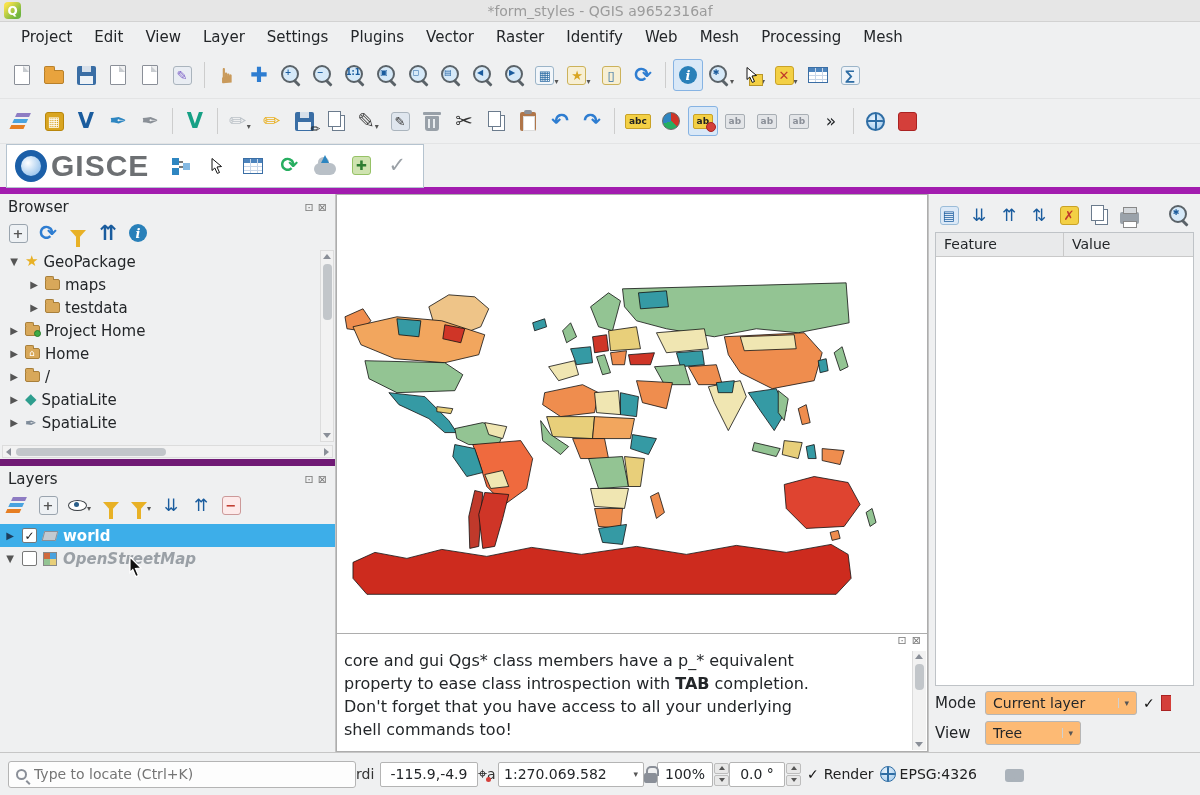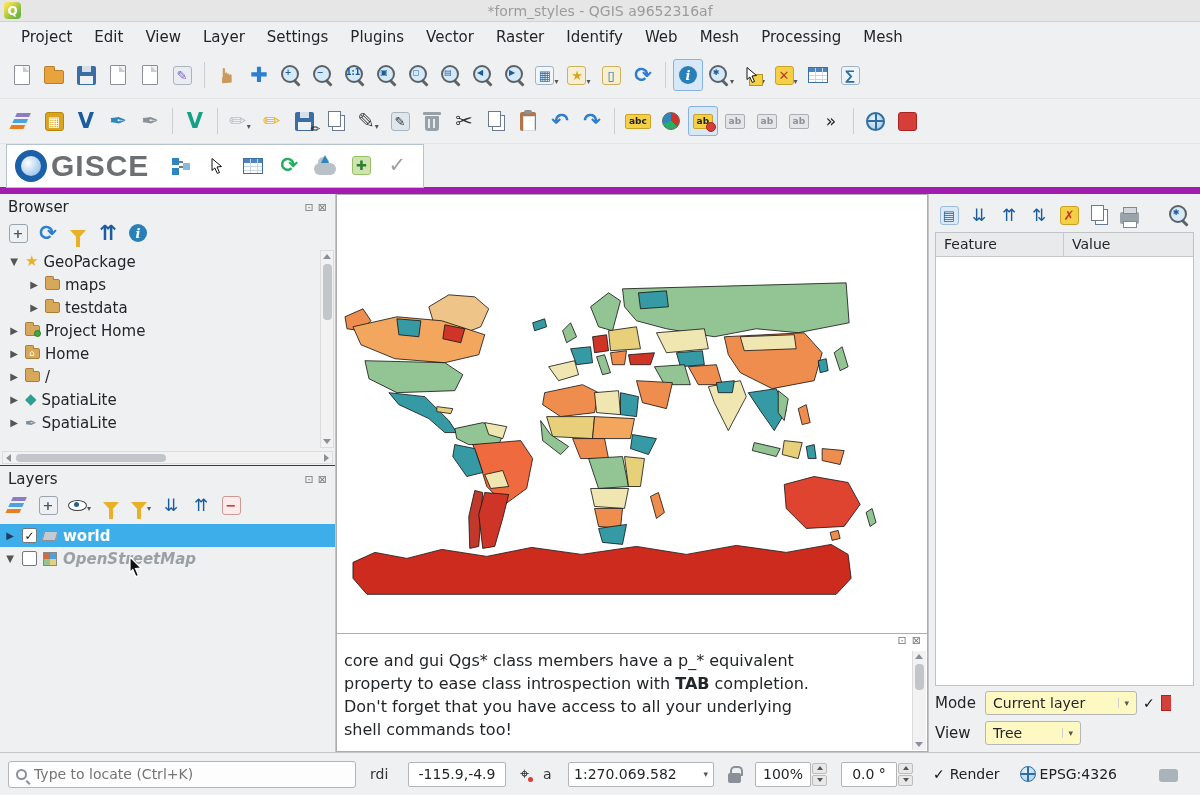--- a/index.html
+++ b/index.html
@@ -101,21 +101,21 @@
 
 
 .panel-head{height:24px;display:flex;align-items:center;padding:2px 8px 0 8px}
 .panel-title{font-size:15px;color:#232629}
 .panel-btns{margin-left:auto;display:flex;gap:4px}
 .panel-btn{font-size:11px;color:#777;line-height:1}
 .ptools{height:30px;display:flex;align-items:center;padding:0 4px;gap:2px}
 .ptools .tbtn{height:26px;min-width:26px}
 
 
-#browser-panel{height:272px;border-bottom:1px solid #701a75;position:relative;display:flex;flex-direction:column}
+#browser-panel{height:272px;border-bottom:7px solid #701a75;position:relative;display:flex;flex-direction:column}
 #browser-tree{position:relative;flex:1;overflow:hidden;padding:2px 16px 0 4px}
 .trow{height:23px;display:flex;align-items:center;gap:5px;white-space:nowrap}
 .tarrow{width:12px;font-size:10px;color:#555;text-align:center;font-style:normal}
 .tlabel{font-size:15px}
 .tree-folder{width:15px;height:11px;background:#d8a85a;border:1px solid #a87f3a;border-radius:2px;position:relative;display:inline-block;flex:none}
 .tree-folder::before{content:"";position:absolute;top:-4px;left:-1px;width:7px;height:3px;background:#d8a85a;border:1px solid #a87f3a;border-bottom:none;border-radius:2px 2px 0 0}
 .tree-folder .dotg{position:absolute;right:-2px;bottom:-2px;width:7px;height:7px;border-radius:50%;background:#3faa44;border:1px solid #277c2b}
 .tree-folder .homeg{position:absolute;left:3px;top:-1px;font-size:9px;color:#fff;font-style:normal}
 
 
@@ -156,29 +156,29 @@
 
 #identify-tools{height:30px;display:flex;align-items:center;gap:2px;margin-top:2px}
 #identify-tools .tbtn{height:26px;min-width:26px}
 #identify-table{flex:1;border:1px solid #bfc3c7;background:#fff;display:flex;flex-direction:column;margin-top:2px}
 #identify-cols{height:24px;display:flex;background:#e9eaeb;border-bottom:1px solid #c9c9c9}
 .col-h{font-size:14px;padding:3px 8px}
 .col-h.first{width:128px;border-right:1px solid #c9c9c9}
 #identify-content{flex:1}
 .bottom-row{height:27px;display:flex;align-items:center;gap:6px;margin-top:3px}
 .brow-label{font-size:15px;width:44px}
-.combo{height:24px;background:#fef9c3;border:1px solid #b6b6b6;border-radius:3px;display:flex;align-items:center;padding:0 7px;font-size:14px;gap:8px}
+.combo{height:24px;background:#fdba74;border:1px solid #b6b6b6;border-radius:3px;display:flex;align-items:center;padding:0 7px;font-size:14px;gap:8px}
 .combo .carr{margin-left:auto;font-size:9px;color:#555;font-style:normal;border-left:1px solid #d0d0d0;padding-left:5px}
 #mode-combo{width:152px}
 #view-combo{width:96px}
 .mini-check{font-weight:bold;font-size:14px;color:#111}
 .clip-red{width:10px;height:16px;background:#d43f3a;border:1px solid #a22;border-right:none}
 
 
-#statusbar{height:43px;border-top:1px solid #c6c6c6;display:flex;align-items:center;padding:0 8px;gap:14px}
+#statusbar{height:43px;border-top:1px solid #c6c6c6;display:flex;align-items:center;padding:0 8px;gap:0}
 #locate-box{width:348px;height:27px;background:#fdfdfd;border:1px solid #b4b4b4;border-radius:3px;position:relative;display:flex;align-items:center}
 #locate-box .magsm{width:11px;height:11px;border:2px solid #8a8f98;border-radius:50%;margin-left:7px;position:relative;flex:none}
 #locate-box .magsm::after{content:"";position:absolute;left:9px;top:9px;width:5px;height:2px;background:#8a8f98;transform:rotate(45deg);transform-origin:0 0}
 #locate-input{border:none;outline:none;background:transparent;font-size:14px;padding-left:7px;width:300px;color:#333;font-family:"DejaVu Sans",sans-serif}
 .sb-clip{font-size:14px;color:#333;overflow:hidden;white-space:nowrap;display:inline-block}
 .sb-box{height:25px;background:#fff;border:1px solid #b4b4b4;border-radius:2px;display:flex;align-items:center;justify-content:center;font-size:14px;padding:0 5px}
 #coord-box{width:98px}
 #scale-combo{width:146px;justify-content:flex-start}
 .spin{display:flex;align-items:center}
 .spin .btns{display:flex;flex-direction:column;margin-left:1px;gap:1px}

